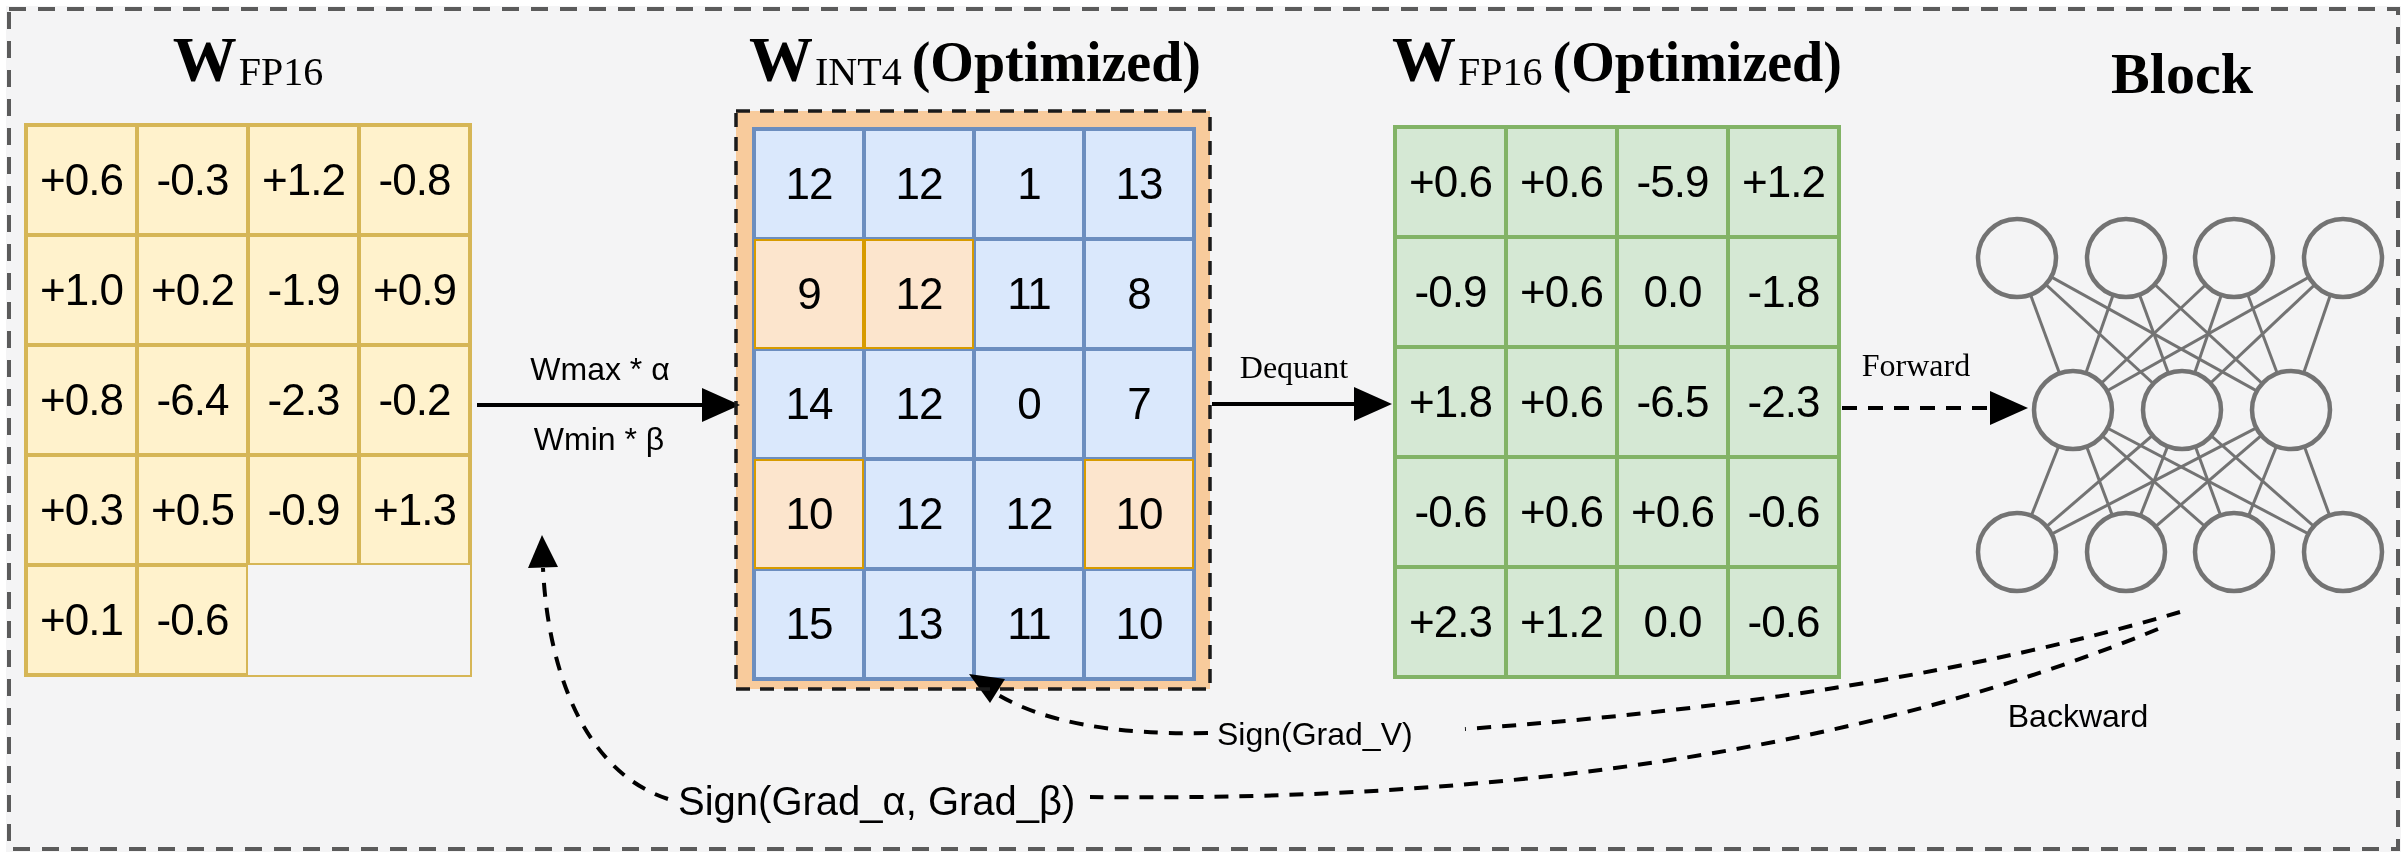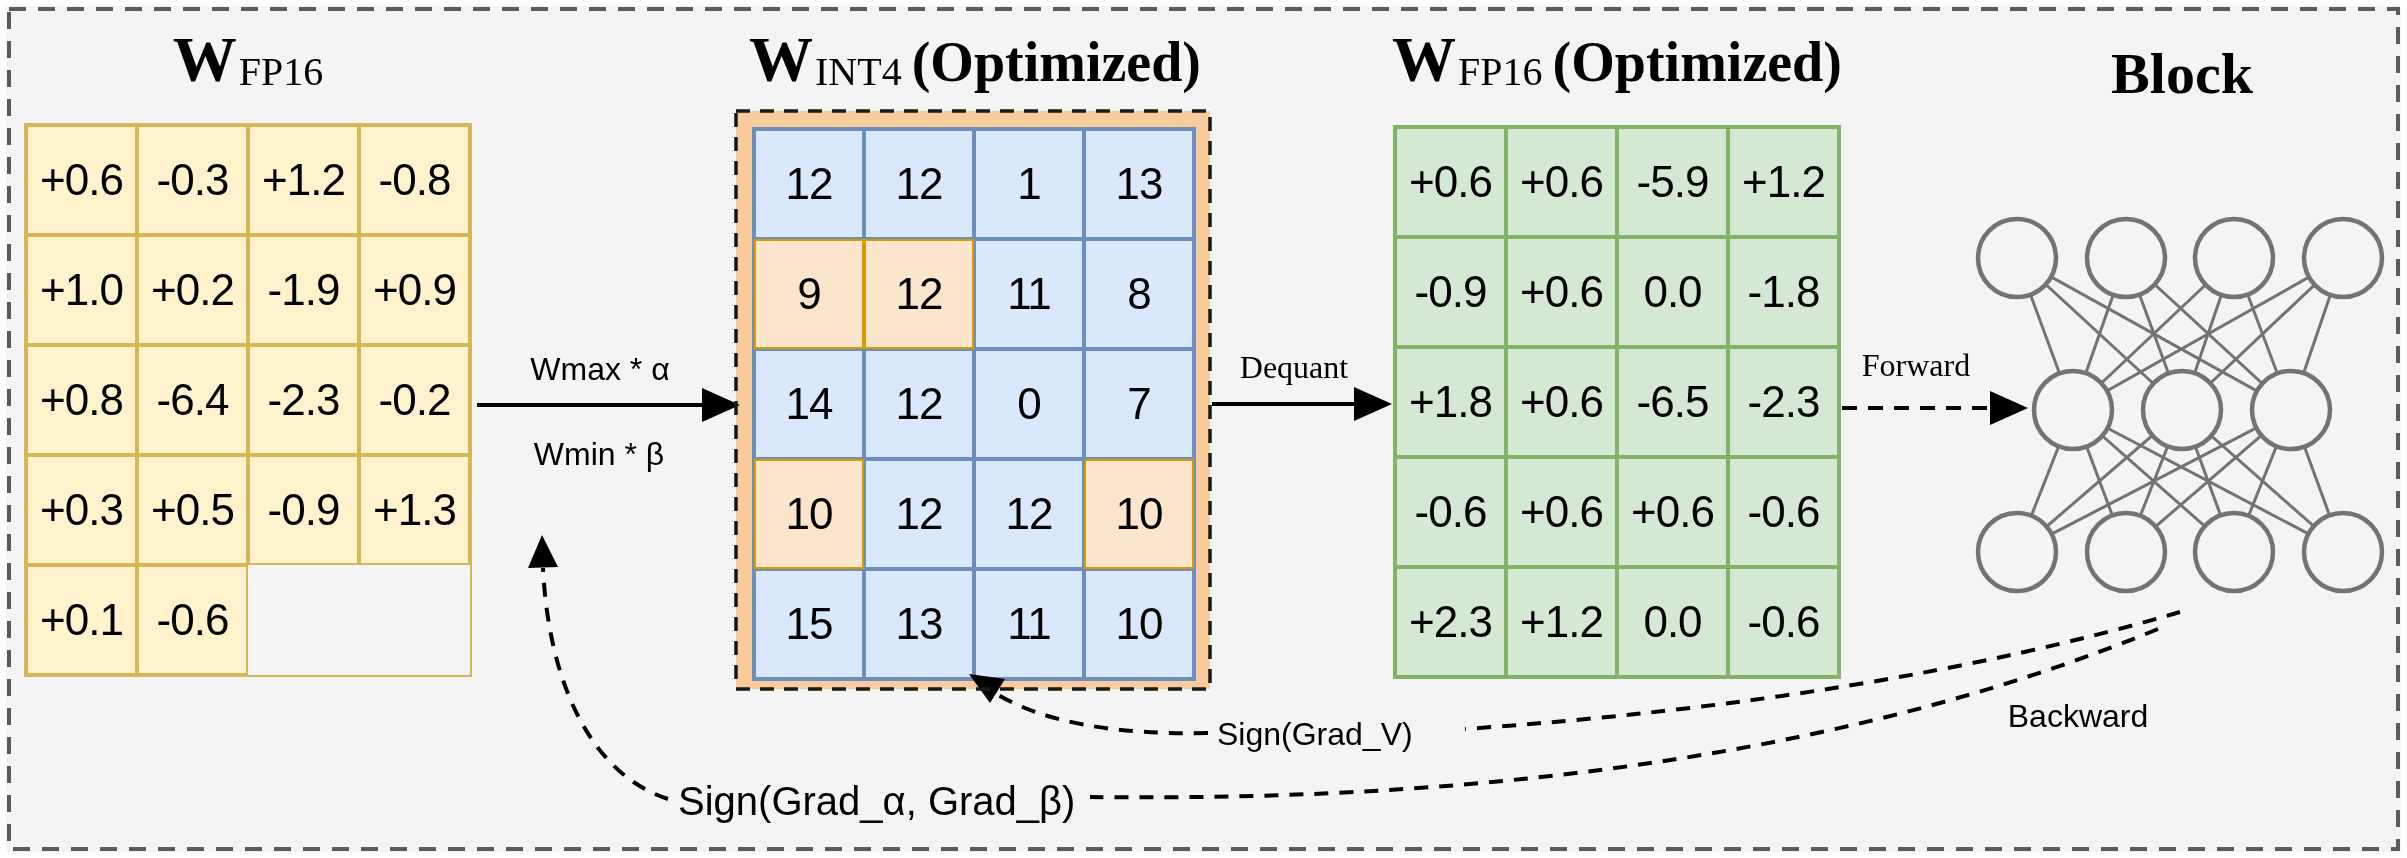--- a/index.html
+++ b/index.html
@@ -128,21 +128,21 @@
       <div class="cell">+0.6</div>
       <div class="cell">+0.6</div>
       <div class="cell">-0.6</div>
       <div class="cell">+2.3</div>
       <div class="cell">+1.2</div>
       <div class="cell">0.0</div>
       <div class="cell">-0.6</div>
     </div>
 
   <div class="lbl" style="left:600px;top:370px;">Wmax * α</div>
-  <div class="lbl" style="left:599px;top:455px;">Wmin * β</div>
+  <div class="lbl" style="left:599px;top:440px;">Wmin * β</div>
   <div class="lbl serif" style="left:1294px;top:368px;">Dequant</div>
   <div class="lbl serif" style="left:1916px;top:366px;">Forward</div>
   <div class="lbl" style="left:2078px;top:717px;">Backward</div>
   <div class="lbl left" style="left:1217px;top:735px;">Sign(Grad_V)</div>
   <div class="lbl left" style="left:678px;top:801px;font-size:40px;">Sign(Grad_α, Grad_β)</div>
 
   <svg class="art" width="2407" height="858" viewBox="0 0 2407 858">
 
     <rect x="9" y="9" width="2389" height="840" fill="none" stroke="var(--border_gray)" stroke-width="4" stroke-dasharray="17 12"></rect>
 

